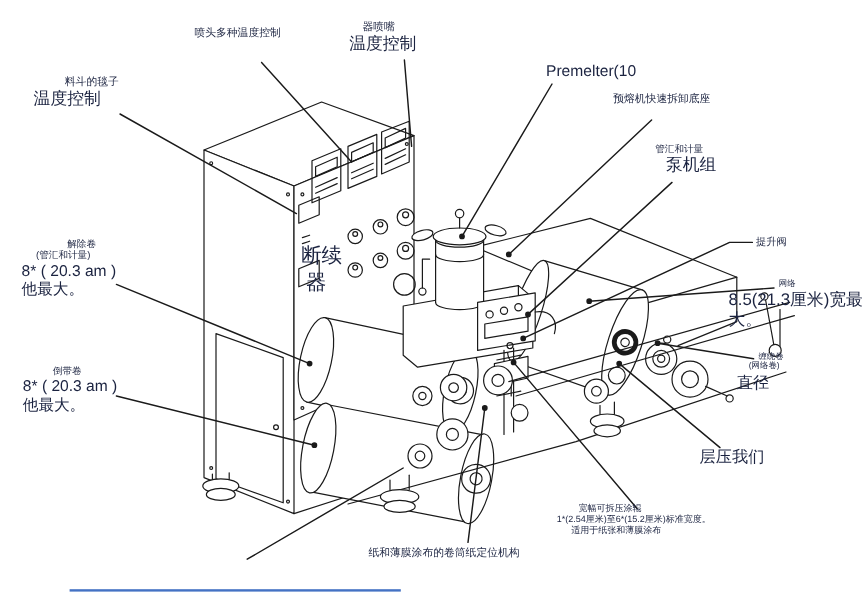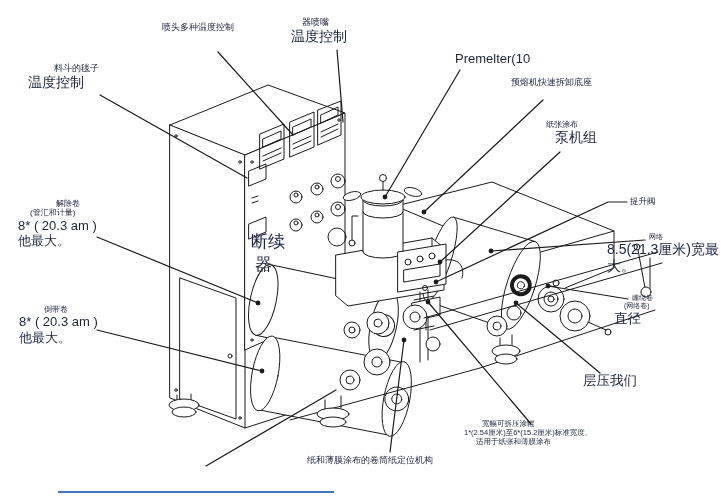--- a/index.html
+++ b/index.html
@@ -43,21 +43,21 @@
   #lb-unwind .s1{margin-left:38px;font-size:8px;}
   #lb-unwind .s2{margin-left:12px;font-size:8px;}
   #lb-takeup{left:19px;top:305px;font-size:13px;}
   #lb-takeup .s1{margin-left:25px;font-size:8px;}
   #lb-speed{left:105px;top:465px;font-size:10.5px;}
   #lb-speed .xs{margin-left:27px;}
   #lb-webpos{left:307px;top:455px;font-size:9px;}
   #lb-coater{left:464px;top:420px;font-size:7.5px;}
   #lb-coater .l1{margin-left:18px;}
   #lb-coater .l3{margin-left:12px;}
-  #lb-interrupter{left:251px;top:202px;font-size:17px;line-height:1.35;margin-top:29px;}
+  #lb-interrupter{left:251px;top:202px;font-size:17px;line-height:1.35;}
   #lb-interrupter .l2{margin-left:4px;}
   #bottom-rule{position:absolute;left:58px;top:491px;width:276px;height:2px;z-index:6;}
 </style>
 </head>
 <body>
 
 <div id="canvas" style="background: rgb(255, 255, 255); color: rgb(27, 35, 64);">
 
   <svg id="machine-svg" width="721" height="496" viewBox="0 0 721 496" stroke="#1a1a1a" fill="none" stroke-width="1" stroke-linecap="round" stroke-linejoin="round">
 
@@ -271,21 +271,21 @@
 
   <div class="lb" id="lb-premelter">
     <div>Premelter(10</div>
   </div>
 
   <div class="lb" id="lb-prebase">
     <div>预熔机快速拆卸底座</div>
   </div>
 
   <div class="lb" id="lb-pump">
-    <div class="sm">纸张涂布</div>
+    <div class="sm">管汇和计量</div>
     <div class="bg">泵机组</div>
   </div>
 
   <div class="lb" id="lb-lift">
     <div>提升阀</div>
   </div>
 
   <div class="lb" id="lb-web">
     <div class="xs">网络</div>
     <div class="bg">8.5(21.3厘米)宽最</div>

